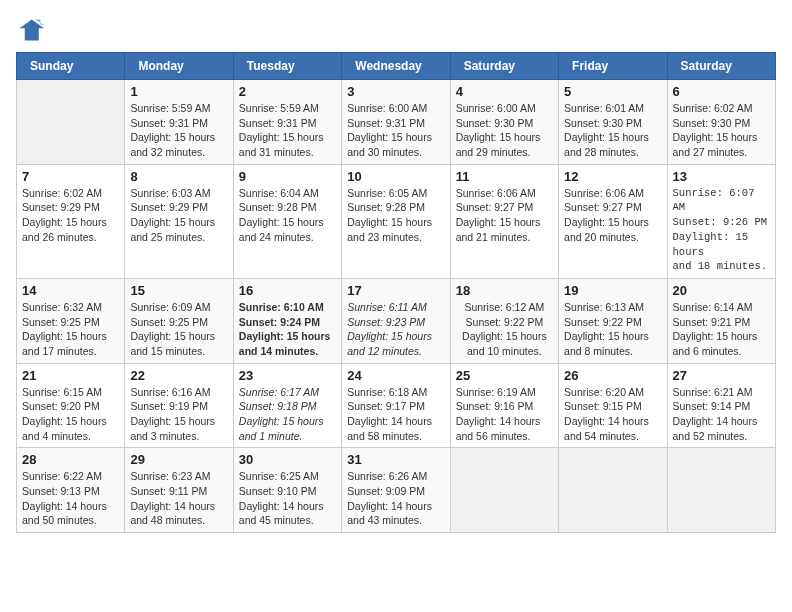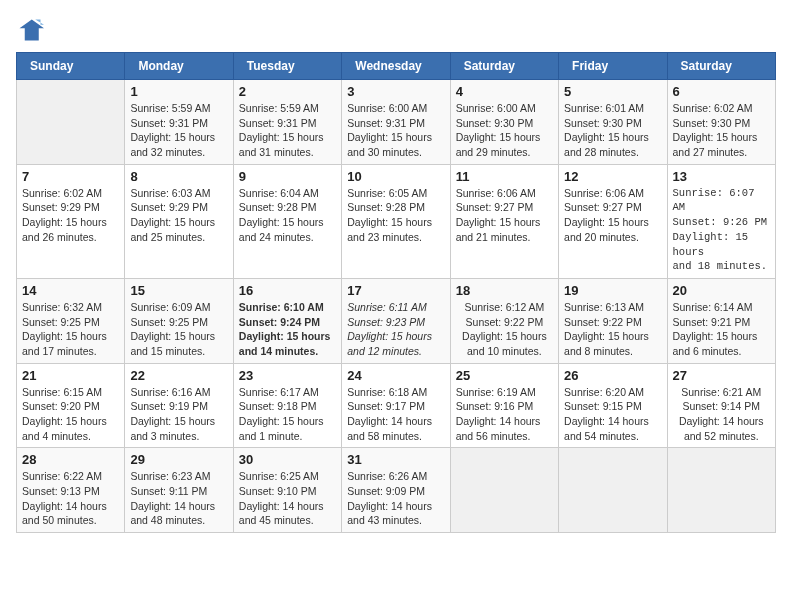--- a/index.html
+++ b/index.html
@@ -277,21 +277,21 @@
         </td>
         <td>
           <span class="day-number">22</span>
           <div class="day-info" style="white-space: pre-line;">Sunrise: 6:16 AM
 Sunset: 9:19 PM
 Daylight: 15 hours
 and 3 minutes.</div>
         </td>
         <td>
           <span class="day-number">23</span>
-          <div class="day-info" style="white-space: pre-line;">Sunrise: 6:17 AM
+          <div class="day-info" style="white-space: pre-line; font-style: italic;">Sunrise: 6:17 AM
 Sunset: 9:18 PM
 Daylight: 15 hours
 and 1 minute.</div>
         </td>
         <td>
           <span class="day-number">24</span>
           <div class="day-info" style="white-space: pre-line;">Sunrise: 6:18 AM
 Sunset: 9:17 PM
 Daylight: 14 hours
 and 58 minutes.</div>
@@ -305,21 +305,21 @@
         </td>
         <td>
           <span class="day-number">26</span>
           <div class="day-info" style="white-space: pre-line;">Sunrise: 6:20 AM
 Sunset: 9:15 PM
 Daylight: 14 hours
 and 54 minutes.</div>
         </td>
         <td>
           <span class="day-number">27</span>
-          <div class="day-info" style="white-space: pre-line; text-align: center;">Sunrise: 6:21 AM
+          <div class="day-info" style="white-space: pre-line;">Sunrise: 6:21 AM
 Sunset: 9:14 PM
 Daylight: 14 hours
 and 52 minutes.</div>
         </td>
       </tr>
       <tr>
         <td>
           <span class="day-number">28</span>
           <div class="day-info" style="white-space: pre-line;">Sunrise: 6:22 AM
 Sunset: 9:13 PM

